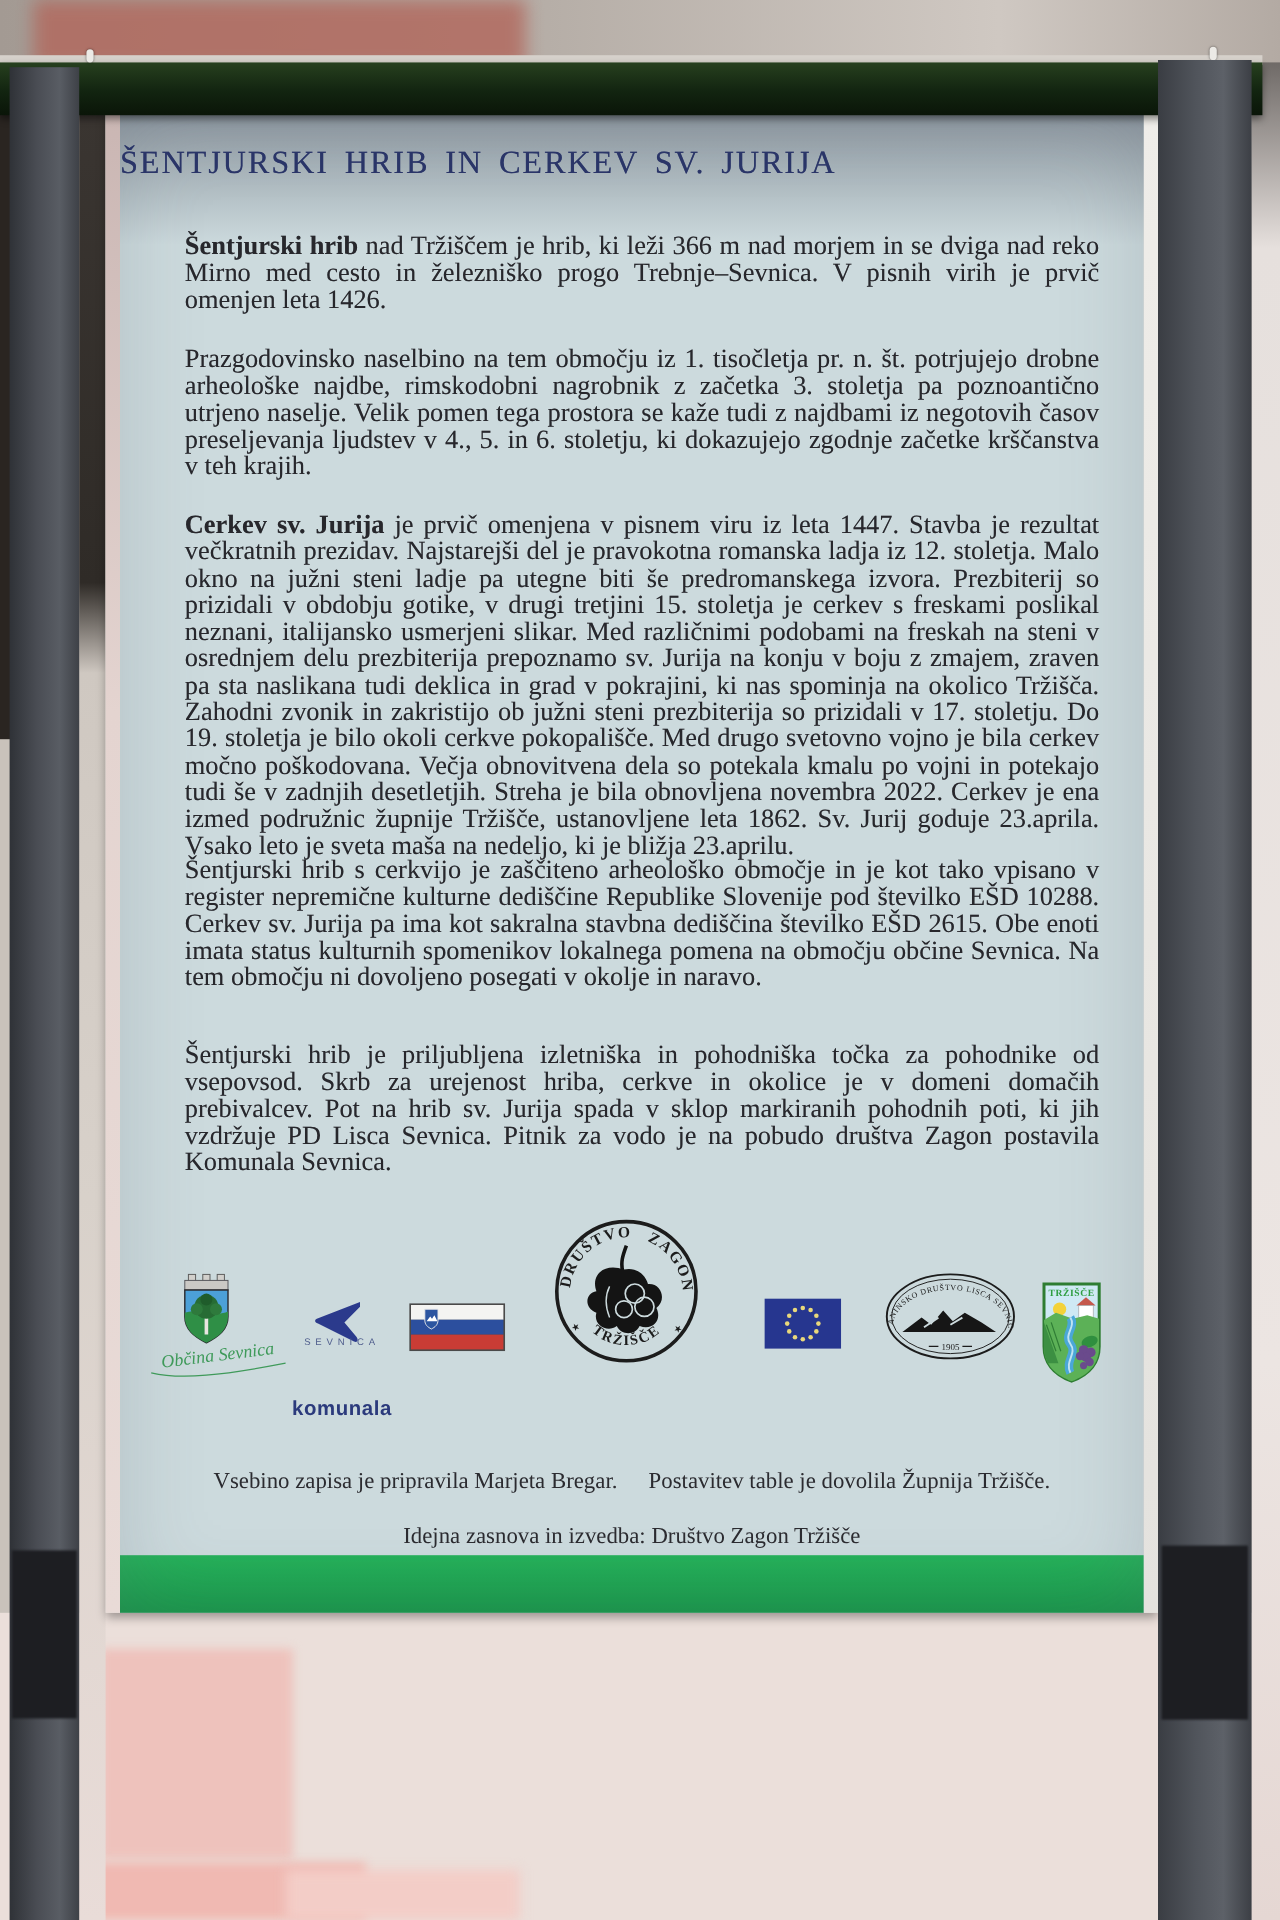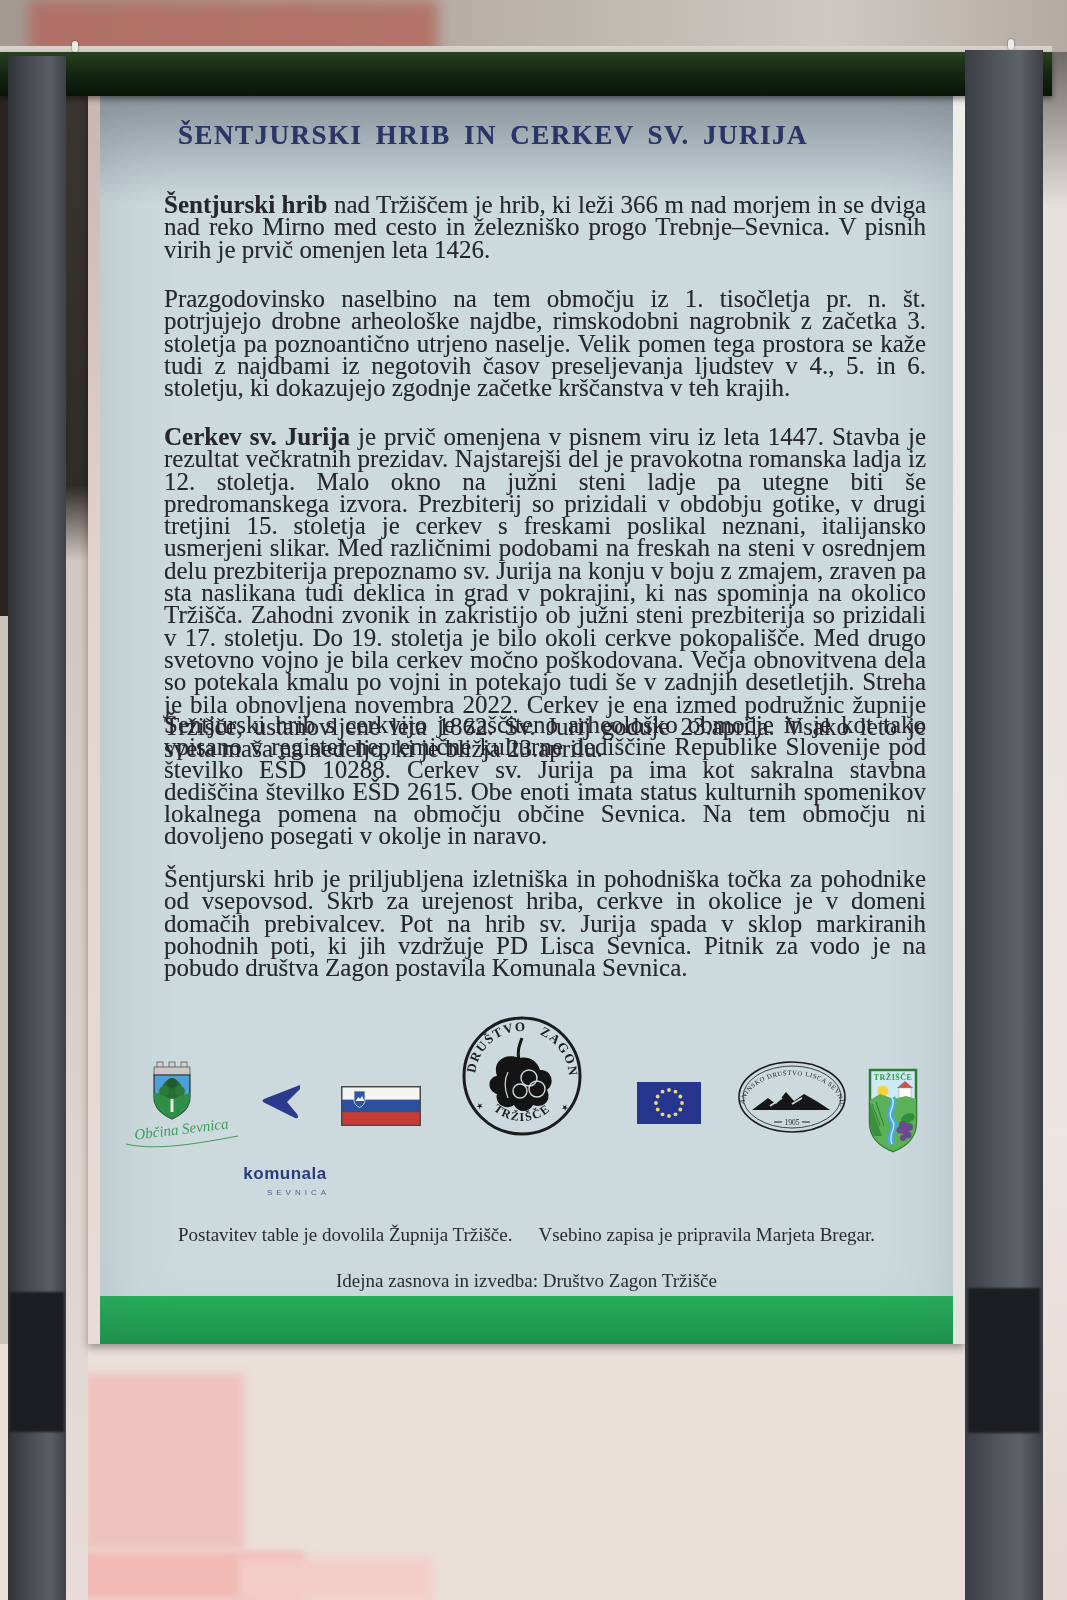--- a/index.html
+++ b/index.html
@@ -46,25 +46,25 @@
     background:linear-gradient(#efede9,#e4e2de);}
   .panel-inner{left:100px;top:94px;width:853px;height:1250px;background:#ccdadd;}
   .panel-shade-top{left:100px;top:94px;width:853px;height:110px;
     background:linear-gradient(#8d97a0,rgba(141,151,160,0));}
   .panel-vignette{left:100px;top:94px;width:853px;height:1250px;
     box-shadow:inset 0 0 70px rgba(85,95,105,.22);}
   .green-stripe{left:100px;top:1296px;width:853px;height:48px;
     background:linear-gradient(#25b15a,#17994a);}
 
   
-  .title{left:100px;top:120px;width:786px;text-align:center;
-    font-weight:bold;font-size:27px;letter-spacing:1.5px;word-spacing:5px;
+  .title{left:100px;top:120px;width:786px;
+    font-weight:normal;font-size:27px;letter-spacing:1.5px;word-spacing:5px;
     color:#2a3568;text-shadow:0 0 .5px rgba(42,53,104,.6);}
-  .para{left:164px;width:762px;text-align:justify;
-    font-size:25px;line-height:22.3px;color:#27272c;
+  .para{left:154px;width:762px;text-align:justify;
+    font-size:22px;line-height:22.3px;color:#27272c;
     text-shadow:0 0 .4px rgba(30,30,35,.35);}
   .para b{font-weight:bold;}
   .credits{left:100px;width:853px;text-align:center;font-size:19px;color:#2b2b30;}
   .credits-row{display:flex;justify-content:center;gap:26px;}
 
   
   .komunala-word{font-family:"Liberation Sans",sans-serif;font-weight:bold;
     font-size:17px;color:#2b3a7c;letter-spacing:.5px;text-align:center;}
   .komunala-sub{font-family:"Liberation Sans",sans-serif;font-size:8px;
     letter-spacing:4px;color:#53618f;text-align:center;}
@@ -130,21 +130,21 @@
 
   <svg class="abs" style="left:116px;top:1114px;" width="132" height="40" viewBox="0 0 132 40">
     <text x="66" y="20" text-anchor="middle" font-style="italic" font-size="15" fill="#3f9a5a" transform="rotate(-7 66 20)">Občina Sevnica</text>
     <path d="M10,30 C35,36 70,32 122,22" stroke="#3f9a5a" stroke-width="1" fill="none"></path>
   </svg>
 
   <svg class="abs" style="left:262px;top:1084px;" width="40" height="36" viewBox="0 0 40 36">
     <path d="M38,1 L2,15 C0,16 0,18 3,19 L33,34 C36,35 37,33 35,30 L25,18 L38,5 Z" fill="#2b3a8c"></path>
   </svg>
   <div class="abs komunala-word" style="left:240px;top:1164px;width:90px;">komunala</div>
-  <div class="abs komunala-sub" style="left:240px;top:1188px;width:90px;text-align:right;">SEVNICA</div>
+  <div class="abs komunala-sub" style="left:240px;top:1114px;width:90px;">SEVNICA</div>
 
   <svg class="abs" style="left:341px;top:1086px;" width="80" height="40" viewBox="0 0 80 40">
     <rect x="0" y="0" width="80" height="40" fill="#4a4a4a"></rect>
     <rect x="1.5" y="1.5" width="77" height="12.3" fill="#f4f4f2"></rect>
     <rect x="1.5" y="13.8" width="77" height="12.4" fill="#2c4f9e"></rect>
     <rect x="1.5" y="26.2" width="77" height="12.3" fill="#c93c35"></rect>
     <path d="M13,5 h11 v9 c0,4 -2.5,6 -5.5,7.5 C15.5,20 13,18 13,14 Z" fill="#2c55a0" stroke="#e8e8e8" stroke-width="0.8"></path>
     <path d="M14.5,15 l3,-4 1.5,2 2,-3 2.5,5 Z" fill="#ffffff"></path>
   </svg>
 
@@ -229,20 +229,20 @@
         <circle cx="39" cy="65" r="4"></circle>
           <circle cx="34" cy="64" r="3.5"></circle>
         <circle cx="42" cy="69" r="3.5"></circle>
           <circle cx="37" cy="72" r="3"></circle>
       </g>
     </g>
     <text x="27" y="14" text-anchor="middle" font-family="Liberation Sans, sans-serif" font-weight="bold" font-size="8" letter-spacing="0.5" fill="#2f9e41">TRŽIŠČE</text>
   </svg>
 
   <div class="abs credits credits-row" style="top:1224px;">
+    <span>Vsebino zapisa je pripravila Marjeta Bregar.</span>
     <span>Postavitev table je dovolila Župnija Tržišče.</span>
-    <span>Vsebino zapisa je pripravila Marjeta Bregar.</span>
   </div>
   <div class="abs credits" style="top:1256px;margin-top:14px;">
     <span>Idejna zasnova in izvedba: Društvo Zagon Tržišče</span>
   </div>
 
 </div>
 
 </body></html>

